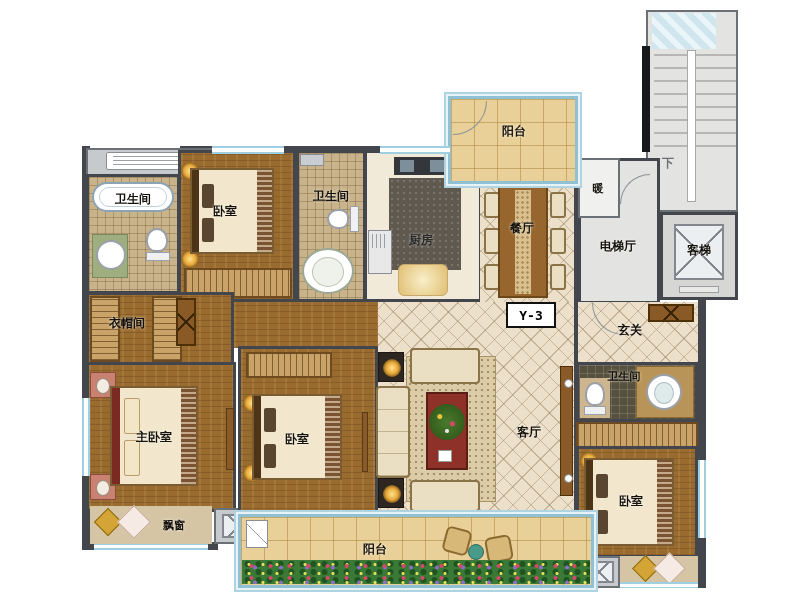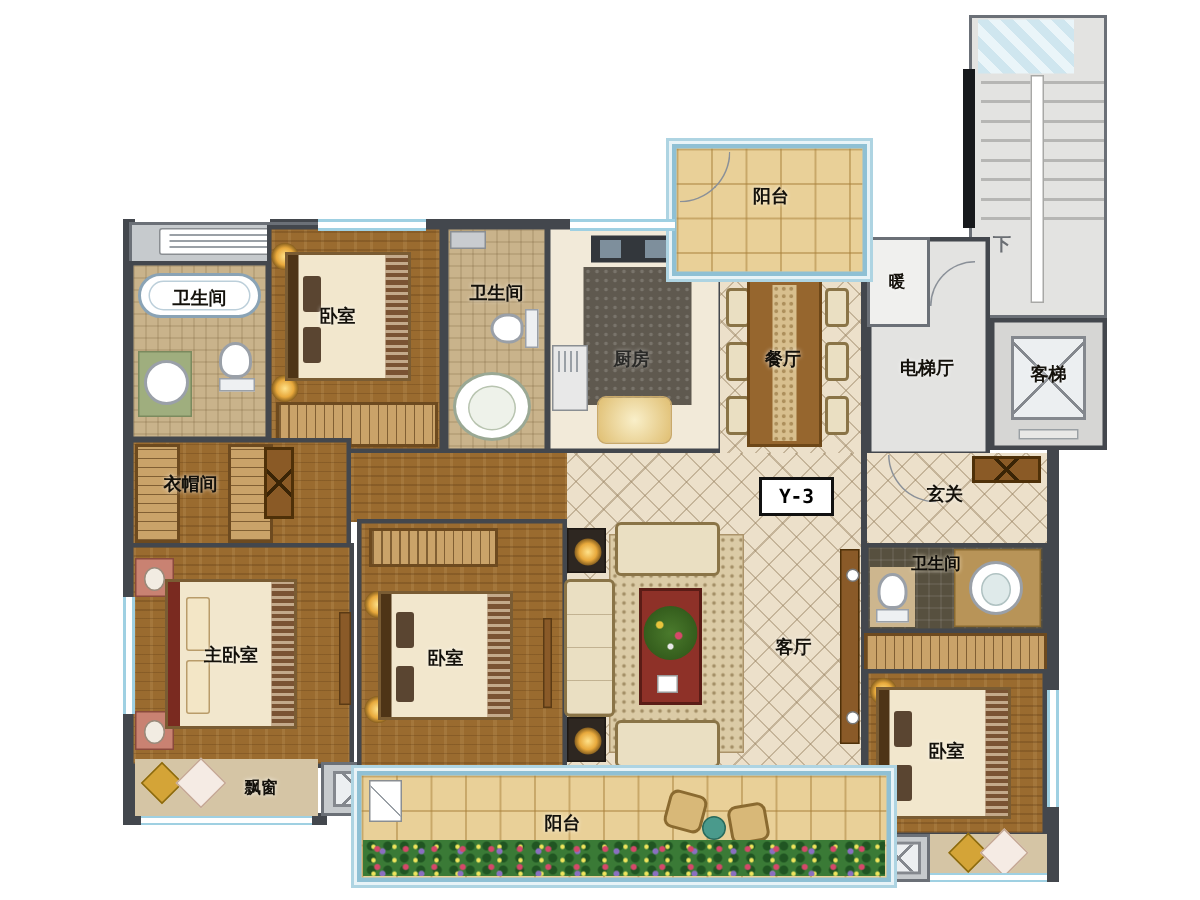--- a/index.html
+++ b/index.html
@@ -230,31 +230,31 @@
   <div class="a win" style="left:94px;top:544px;width:114px;height:6px"></div>
   <div class="a winv" style="left:698px;top:460px;width:8px;height:78px"></div>
   <div class="a win" style="left:620px;top:582px;width:78px;height:6px"></div>
 
   <span class="label" style="left:133px;top:199px">卫生间</span>
   <span class="label" style="left:225px;top:211px">卧室</span>
   <span class="label" style="left:127px;top:323px">衣帽间</span>
   <span class="label" style="left:331px;top:196px">卫生间</span>
   <span class="label" style="left:421px;top:240px;color:#2a2a28;text-shadow:0 0 3px rgba(255,255,255,.55)">厨房</span>
   <span class="label" style="left:514px;top:131px">阳台</span>
-  <span class="label" style="left:522px;top:240px">餐厅</span>
+  <span class="label" style="left:522px;top:228px">餐厅</span>
   <span class="label sm" style="left:598px;top:188px">暖</span>
   <span class="label" style="left:618px;top:246px">电梯厅</span>
   <span class="label" style="left:699px;top:250px">客梯</span>
   <span class="label gy" style="left:668px;top:163px">下</span>
   <span class="label" style="left:630px;top:330px">玄关</span>
   <span class="label" style="left:529px;top:432px">客厅</span>
   <span class="label" style="left:154px;top:437px">主卧室</span>
   <span class="label sm" style="left:174px;top:525px">飘窗</span>
   <span class="label" style="left:297px;top:439px">卧室</span>
   <span class="label sm" style="left:624px;top:376px;color:#0e0c08;text-shadow:0 0 3px rgba(255,245,220,.9)">卫生间</span>
   <span class="label" style="left:631px;top:501px">卧室</span>
   <span class="label" style="left:375px;top:549px">阳台</span>
 
-  <div class="y3" style="left:506px;top:318px;width:46px;height:22px">
+  <div class="y3" style="left:506px;top:302px;width:46px;height:22px">
     <span>Y-3</span>
   </div>
 
 </div>
 
 </body></html>

